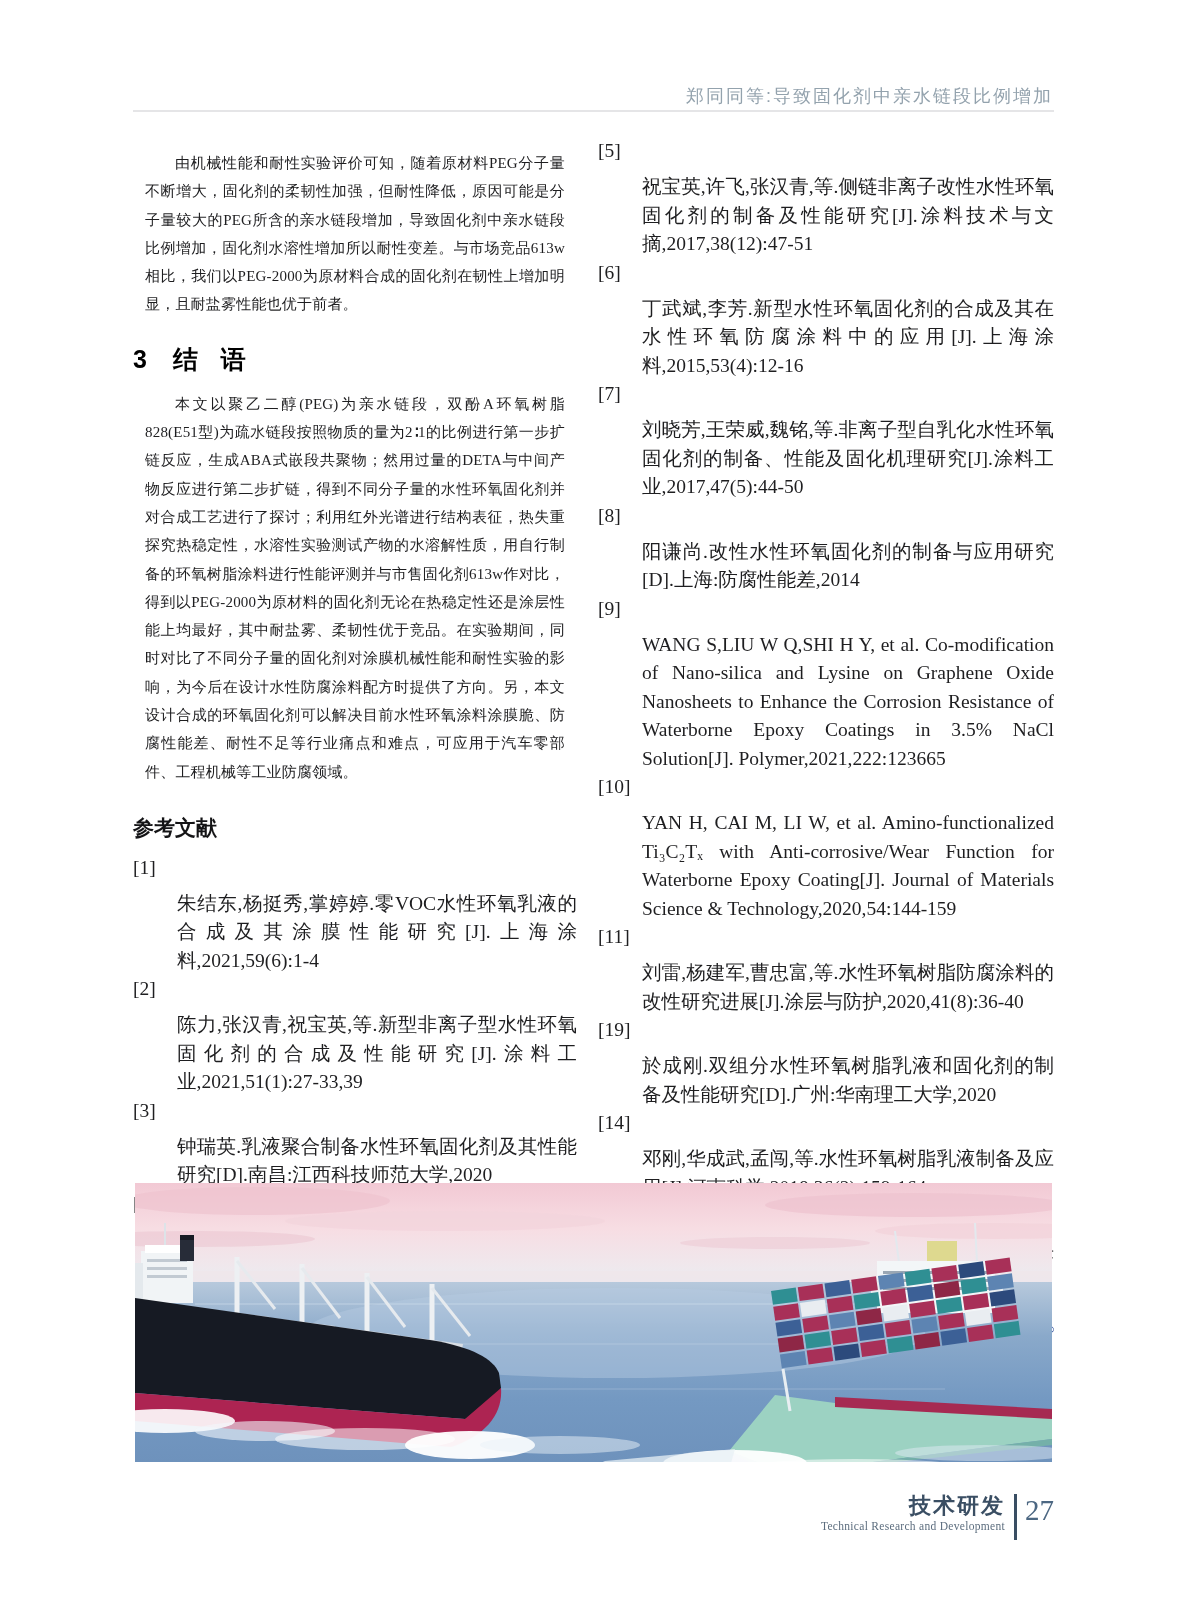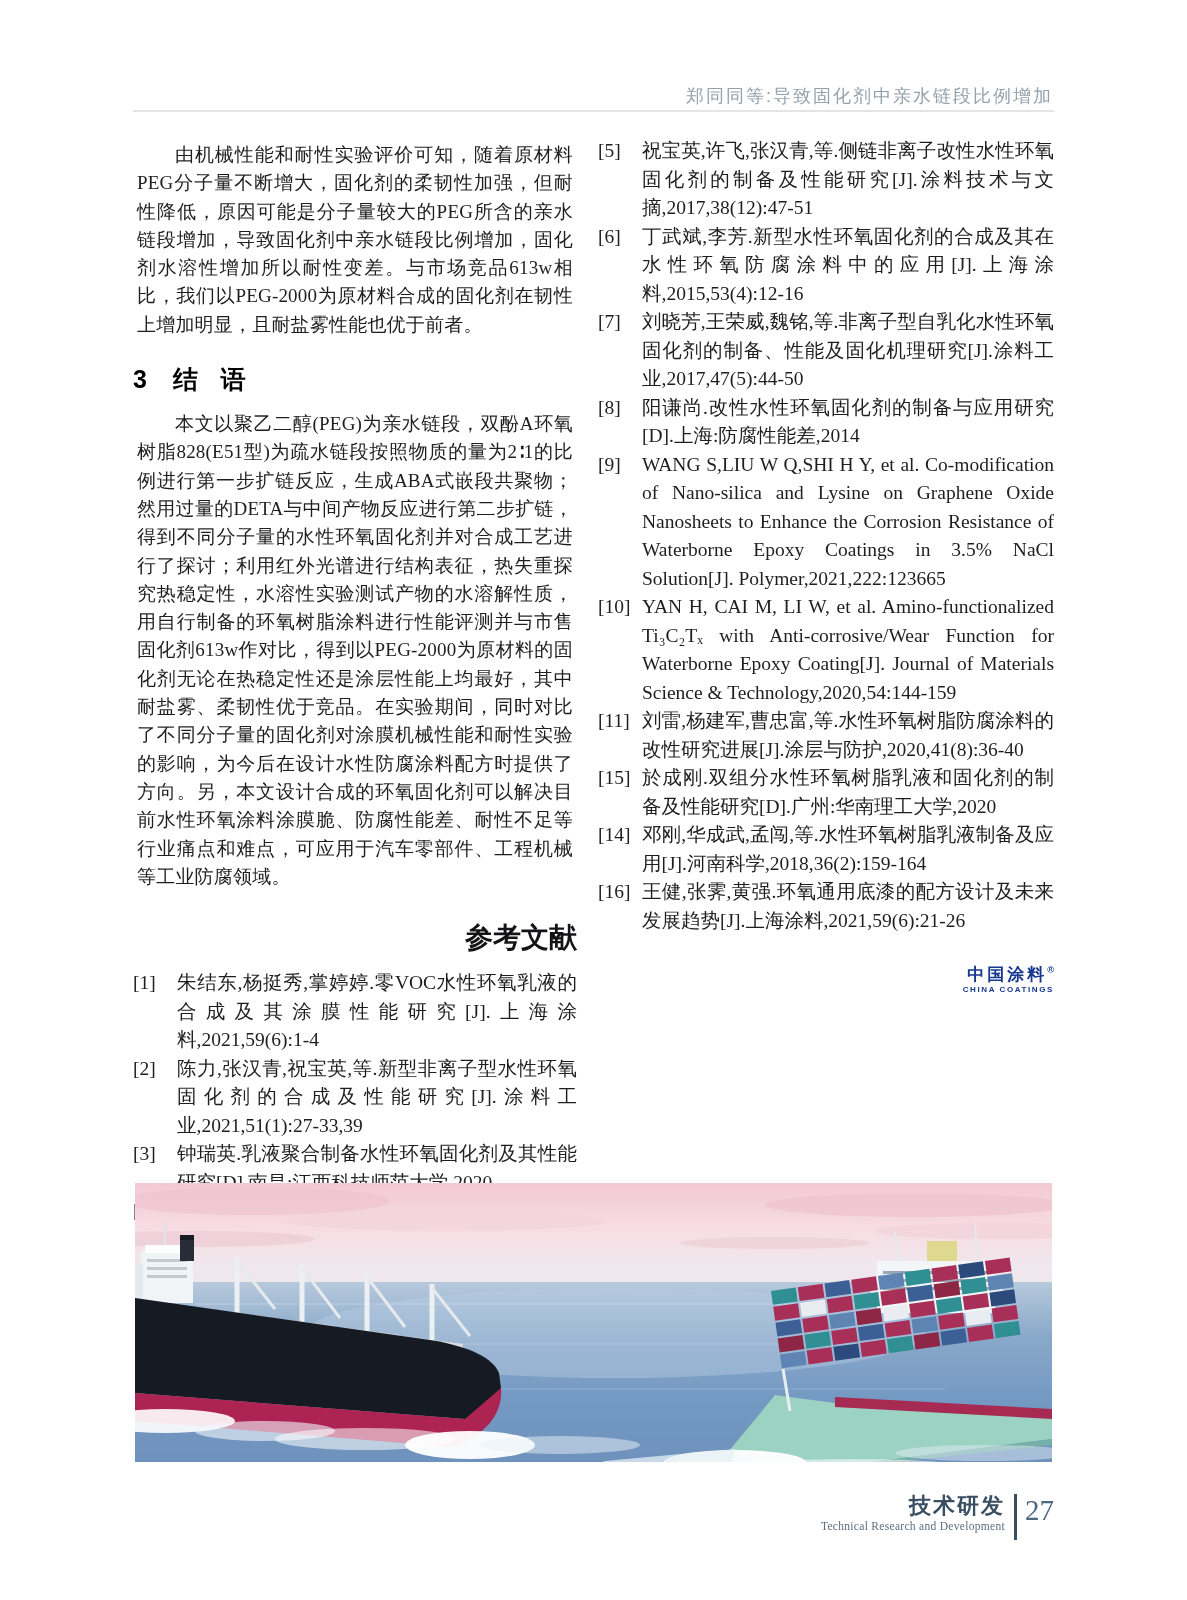--- a/index.html
+++ b/index.html
@@ -10,38 +10,38 @@
   .running-head{
     position:absolute;top:84px;right:134px;
     font-family:"Liberation Sans","DejaVu Sans",sans-serif;
     font-size:18px;letter-spacing:2px;color:#93a2ad;white-space:nowrap;
   }
   .head-rule{position:absolute;top:110px;left:133px;right:133px;height:2px;background:#e5e5e7;}
   .col{position:absolute;top:137px;}
   .col-left{left:133px;width:444px;}
   .col-right{left:598px;width:456px;}
   p.body-para{
-    margin:4px;font-size:19px;line-height:28.3px;text-align:justify;
+    margin:12px;font-size:15px;line-height:28.3px;text-align:justify;
     text-indent:2em;letter-spacing:.2px;
   }
   .section-heading{
     margin:24px 0 14px 0;color:#000000;
     font-family:"Liberation Sans","DejaVu Sans",sans-serif;
     font-weight:bold;font-size:25px;
   }
   .section-heading .num{margin-right:26px;}
   .section-heading .title{letter-spacing:8px;}
   .refs-heading{
-    text-align:right;font-weight:bold;font-size:28px;margin:28px 0 12px 0;
+    text-align:left;font-weight:bold;font-size:21px;margin:28px 0 12px 0;
     font-family:Liberation Serif, serif;color:#141416;
   }
   .ref-list{margin:0;padding:0;list-style:none;font-size:19.5px;}
   .ref-item{display:flex;line-height:28.5px;text-align:justify;}
   .ref-id{flex:0 0 44px;}
-  .ref-text{flex:1;}
+  .ref-text{flex:1;margin-top:36px;}
   .logo{margin-top:26px;text-align:right;color:#16388e;
     font-family:"Liberation Sans","DejaVu Sans",sans-serif;}
   .logo-cn{font-weight:bold;font-size:17px;letter-spacing:3px;line-height:18px;}
   .logo-mark{font-size:9px;vertical-align:super;letter-spacing:0;}
   .logo-en{font-weight:bold;font-size:8px;letter-spacing:1.6px;margin-top:1px;}
   .photo{position:absolute;left:135px;top:1183px;width:917px;height:279px;}
   .photo svg{display:block;width:100%;height:100%;}
   .footer{position:absolute;top:1494px;right:133px;display:flex;}
   .footer-left{text-align:right;margin-right:9px;}
   .footer-cn{
@@ -122,21 +122,21 @@
         <span class="ref-text">YAN H, CAI M, LI W, et al. Amino-functionalized Ti₃C₂Tₓ with Anti-corrosive/Wear Function for Waterborne Epoxy Coating[J]. Journal of Materials Science &amp; Technology,2020,54:144-159</span>
       </li>
 
       <li class="ref-item">
         <span class="ref-id">[11]</span>
         <span class="ref-text">刘雷,杨建军,曹忠富,等.水性环氧树脂防腐涂料的改性研究进展[J].涂层与防护,2020,41(8):36-40</span>
       </li>
 
 
       <li class="ref-item">
-        <span class="ref-id">[15]</span>
+        <span class="ref-id">[19]</span>
         <span class="ref-text">於成刚.双组分水性环氧树脂乳液和固化剂的制备及性能研究[D].广州:华南理工大学,2020</span>
       </li>
 
       <li class="ref-item">
         <span class="ref-id">[14]</span>
         <span class="ref-text">邓刚,华成武,孟闯,等.水性环氧树脂乳液制备及应用[J].河南科学,2018,36(2):159-164</span>
       </li>
 
 
       <li class="ref-item">

